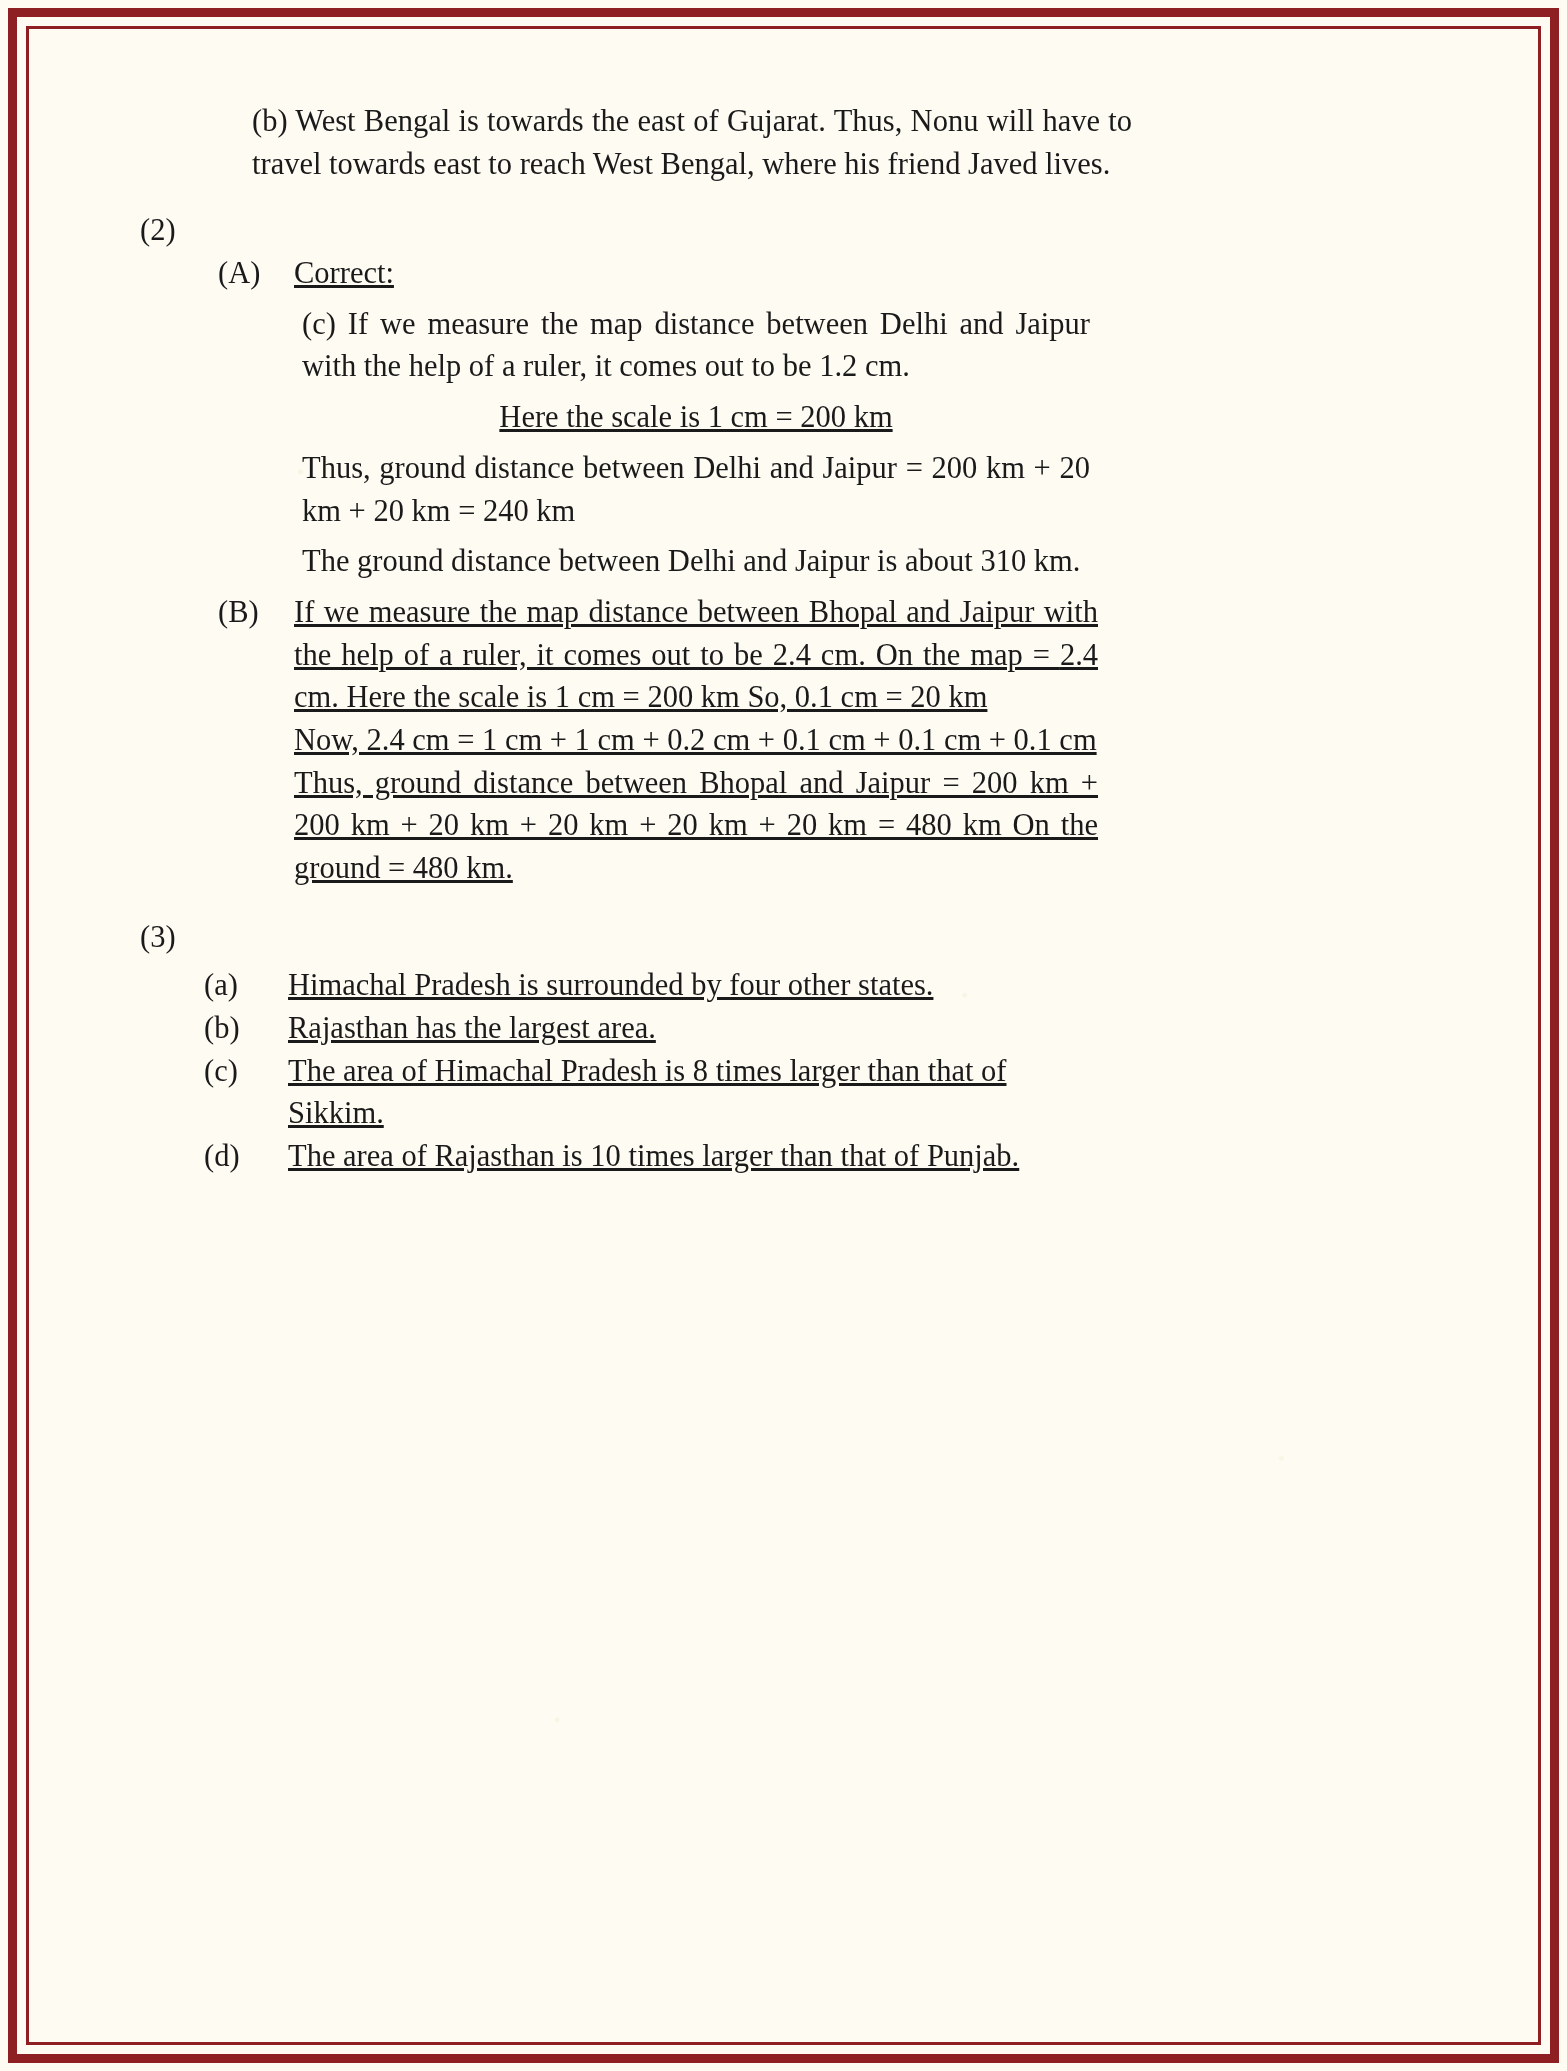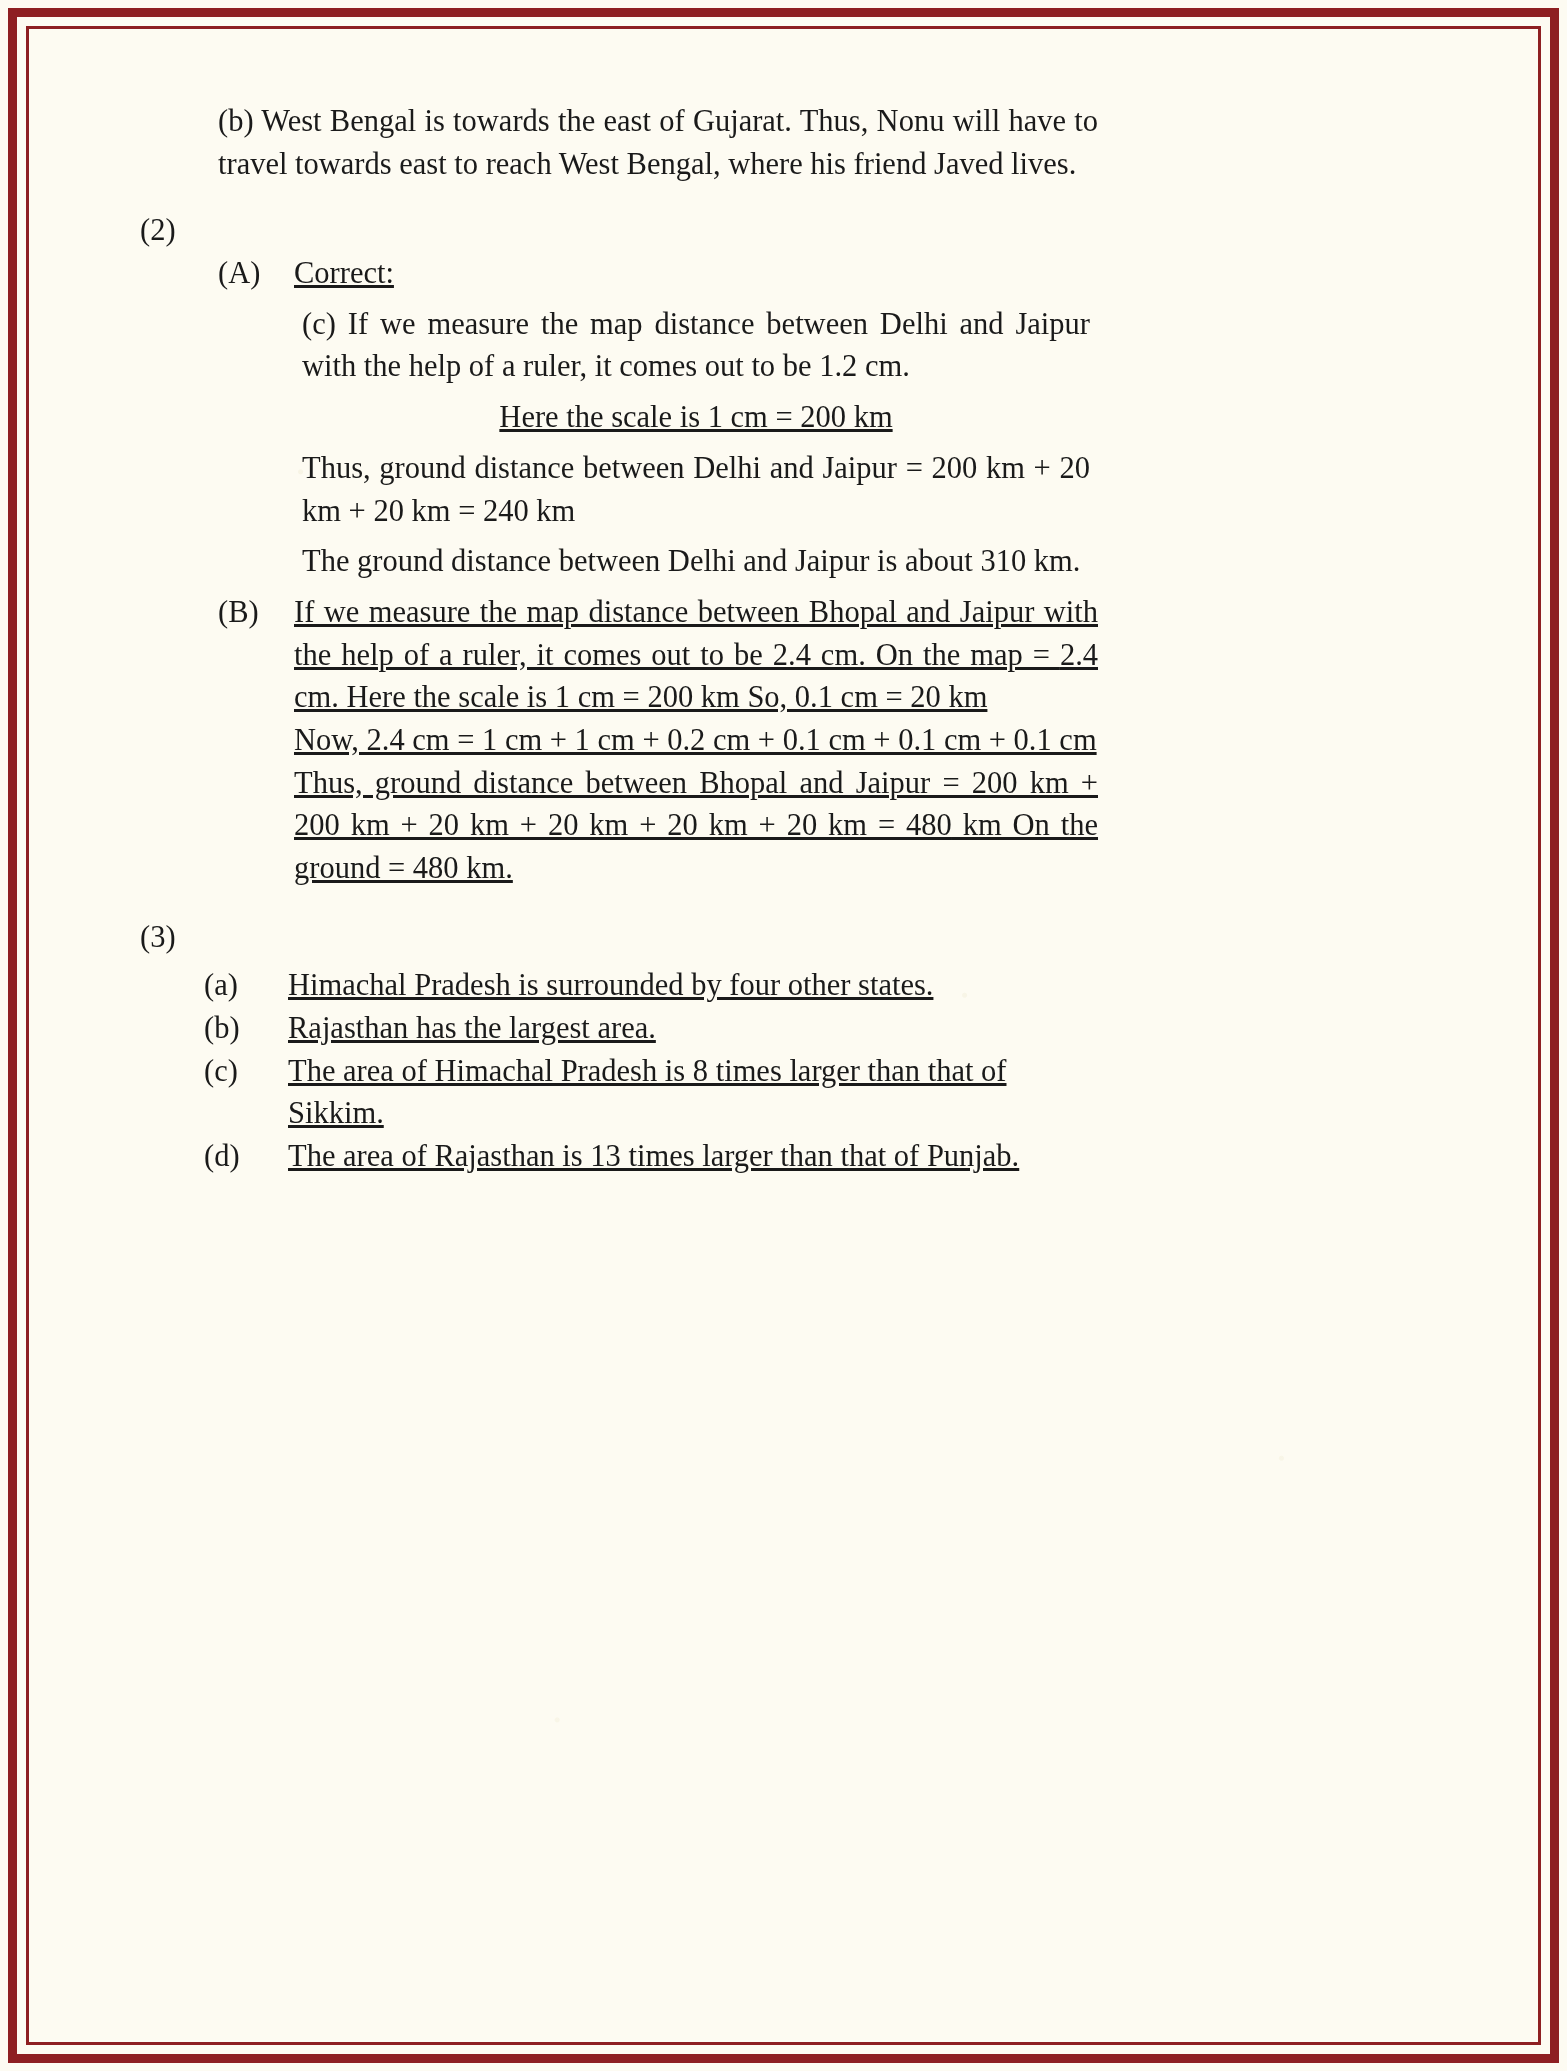--- a/index.html
+++ b/index.html
@@ -67,21 +67,21 @@
   
   .para {
     text-align: justify;
     text-justify: inter-word;
     margin: 0;
   }
   .para.last-left { text-align: center; text-decoration: underline; }
 
   
   .lead-block {
-    margin-left: 78px;
+    margin-left: 112px;
     width: 880px;
   }
 
   
   .section-number {
     margin-left: 0px;
     font-size: 30.5px;
     line-height: 1.40;
   }
   .sec2 { margin-top: 24px; }
@@ -176,18 +176,18 @@
       <div class="hang">
         <span class="marker">(b)</span>
         <span class="body">Rajasthan has the largest area.</span>
       </div>
       <div class="hang">
         <span class="marker">(c)</span>
         <span class="body">The area of Himachal Pradesh is 8 times larger than that of Sikkim.</span>
       </div>
       <div class="hang">
         <span class="marker">(d)</span>
-        <span class="body">The area of Rajasthan is 13 times larger than that of Punjab.</span>
+        <span class="body">The area of Rajasthan is 10 times larger than that of Punjab.</span>
       </div>
     </div>
 
   </div>
 </div>
 
 </body></html>

